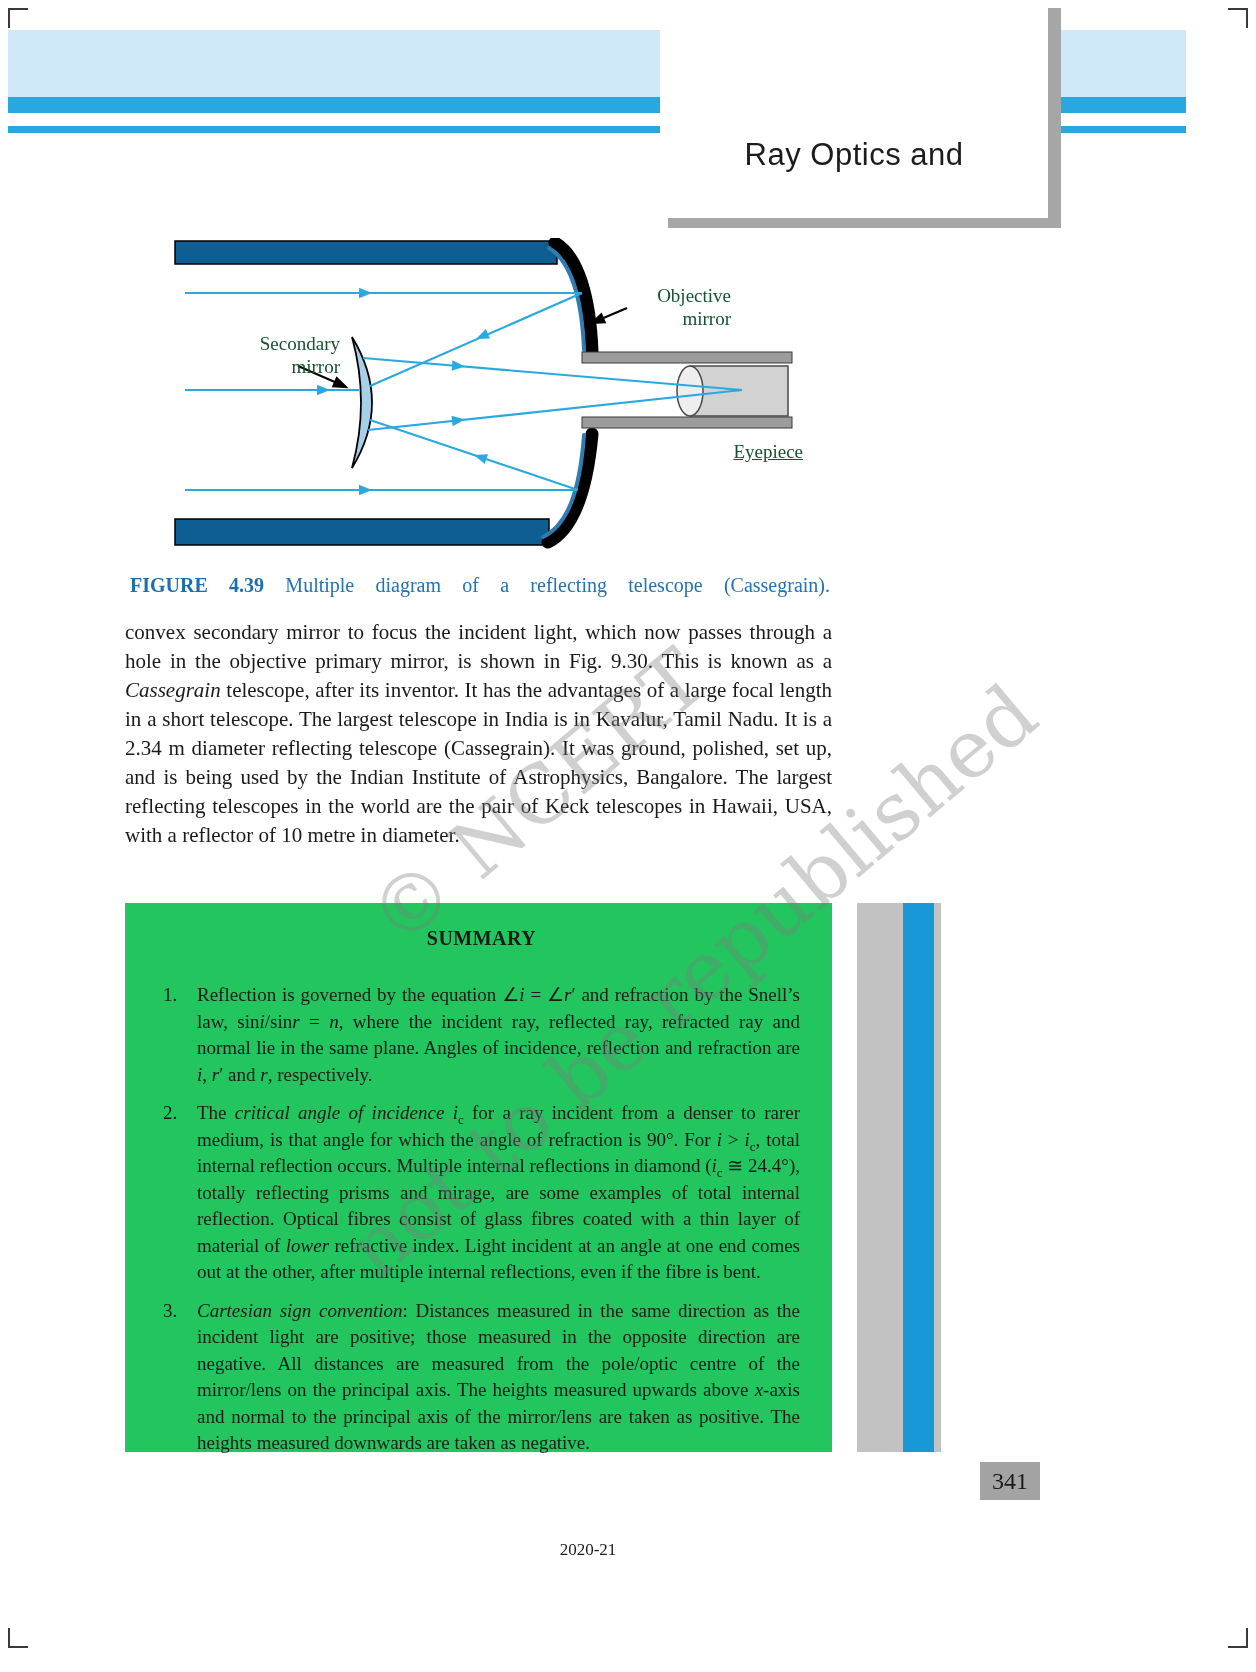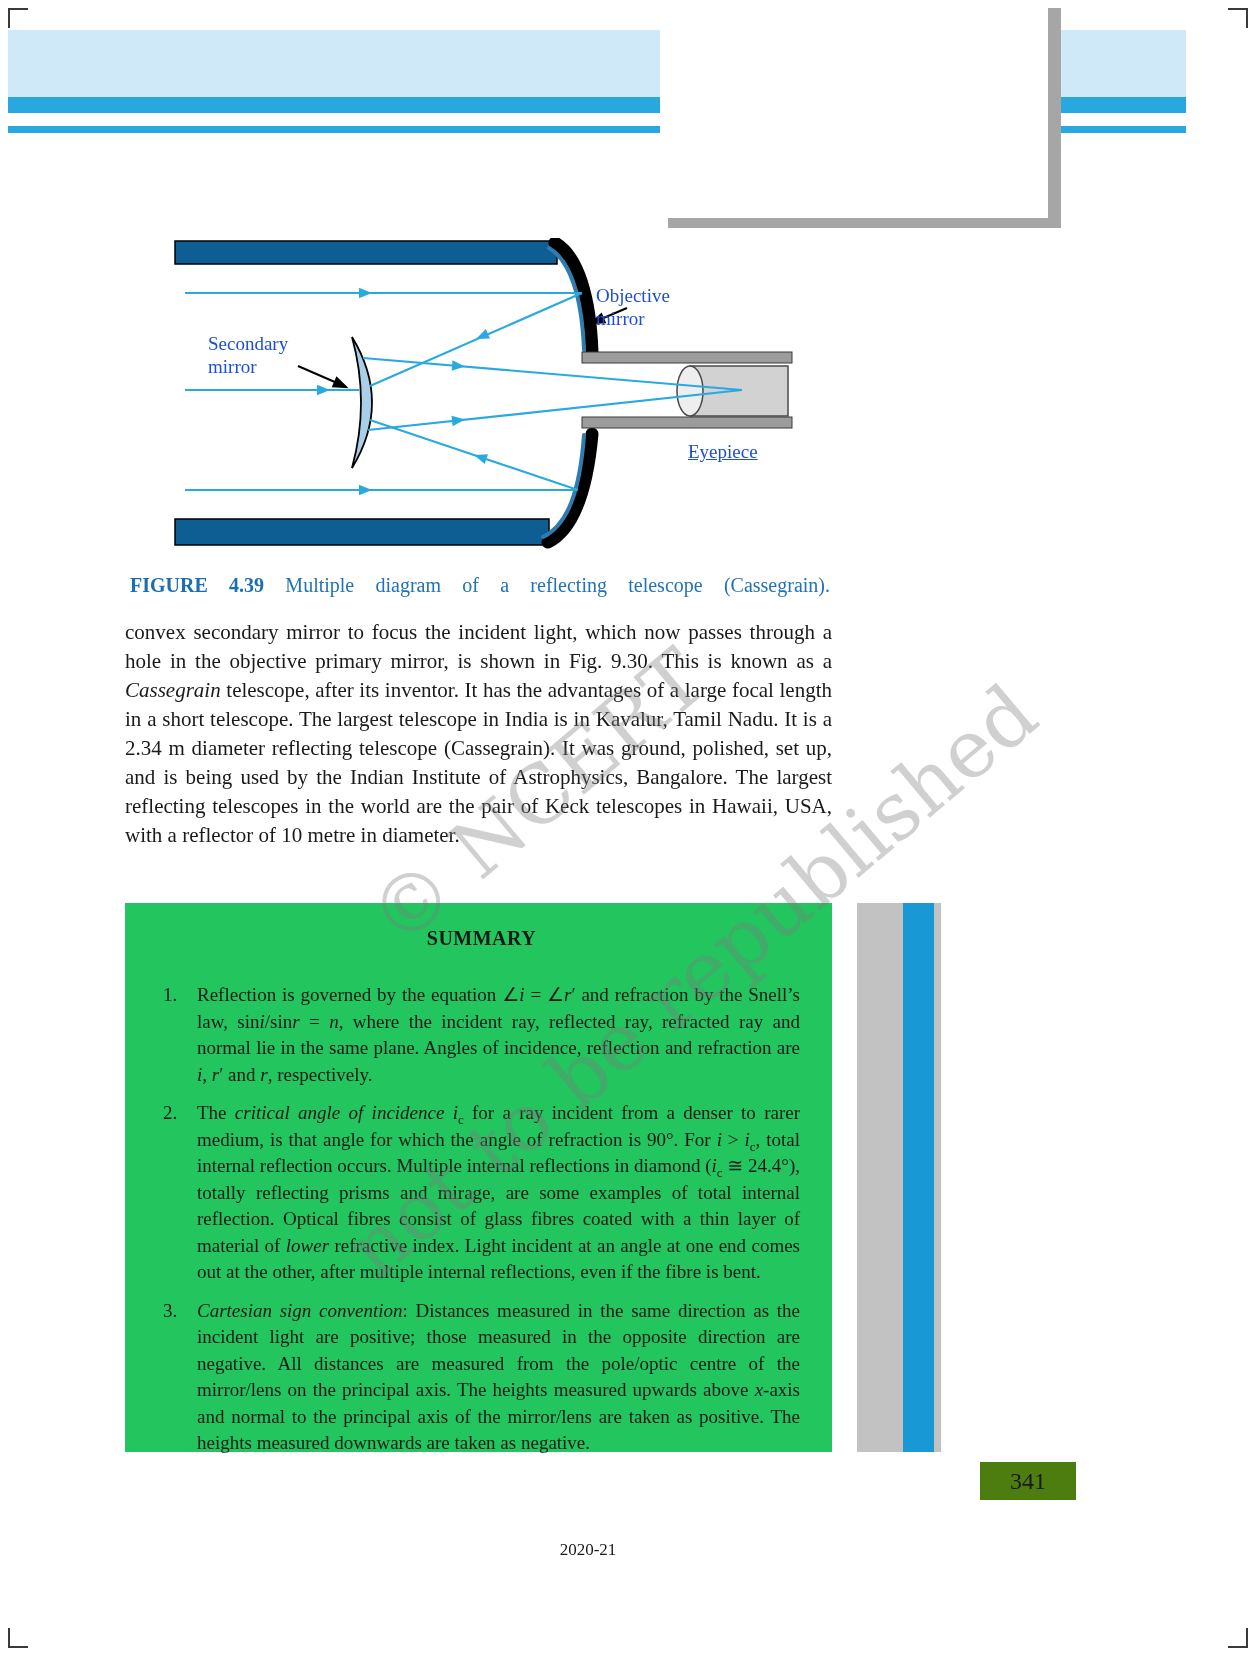--- a/index.html
+++ b/index.html
@@ -39,22 +39,22 @@
     font-family:"DejaVu Serif", serif;
     font-size:80px; line-height:3;
     color:rgba(125,125,125,0.36);
     pointer-events:none;
     z-index:5;
   }
 
   
   .figure-svg { position:absolute; left:130px; top:238px; }
   .fig-label {
-    position:absolute; text-align:left;
-    font-size:19px; line-height:23px; color:#1d4ed8;
+    position:absolute; text-align:right;
+    font-size:19px; line-height:23px; color:#14532d;
   }
   .lbl-objective { left:596px; top:284px; width:135px; }
   .lbl-secondary { left:208px; top:332px; width:132px; }
   .lbl-eyepiece  { left:688px; top:440px; width:115px;text-decoration:underline; }
 
   .fig-caption {
     position:absolute; left:130px; top:574px; width:700px;
     font-size:20px; color:#2272b4;
     text-align:justify; text-align-last:justify;
   }
@@ -80,22 +80,22 @@
   .summary-item .txt  { flex:1; font-size:19px; line-height:26.5px; text-align:justify; }
   .it { font-style:italic; }
   sub { font-size:0.68em; line-height:0; }
 
   
   .bar-gray { position:absolute; left:857px; top:903px; width:84px; height:549px; background:#c2c2c2; }
   .bar-blue { position:absolute; left:903px; top:903px; width:31px; height:549px; background:#1899d6; }
 
   
   .pagenum-box {
-    position:absolute; left:980px; top:1462px; width:96px; height:38px;
-    background:#4d7c0f; text-align:center; line-height:38px; font-size:24px; z-index:3;
+    position:absolute; left:980px; top:1462px; width:60px; height:38px;
+    background:#a3a3a3; text-align:center; line-height:38px; font-size:24px; z-index:3;
   }
   .footer-year {
     position:absolute; left:0; top:1540px; width:1176px;
     text-align:center; font-size:17px;
   }
 </style>
 </head>
 <body>
 
 <div class="crop" style="left:8px; top:8px;">
@@ -116,20 +116,21 @@
   </div>
 
 <div class="band"></div>
 <div class="stripe-main"></div>
 <div class="stripe-thin"></div>
 
 <div class="title-box"></div>
 <div class="title-shadow-r"></div>
 <div class="title-shadow-b"></div>
 <div class="chapter-title">
+  <div>Ray Optics and</div>
 </div>
 
 <div class="watermark">
   <div>© NCERT</div>
   <div>not to be republished</div>
 </div>
 
 <svg class="figure-svg" width="700" height="335" viewBox="0 0 700 335">
 
   <rect x="45" y="3" width="382" height="23" fill="#0f5e93" stroke="#000" stroke-width="1.5"></rect>

